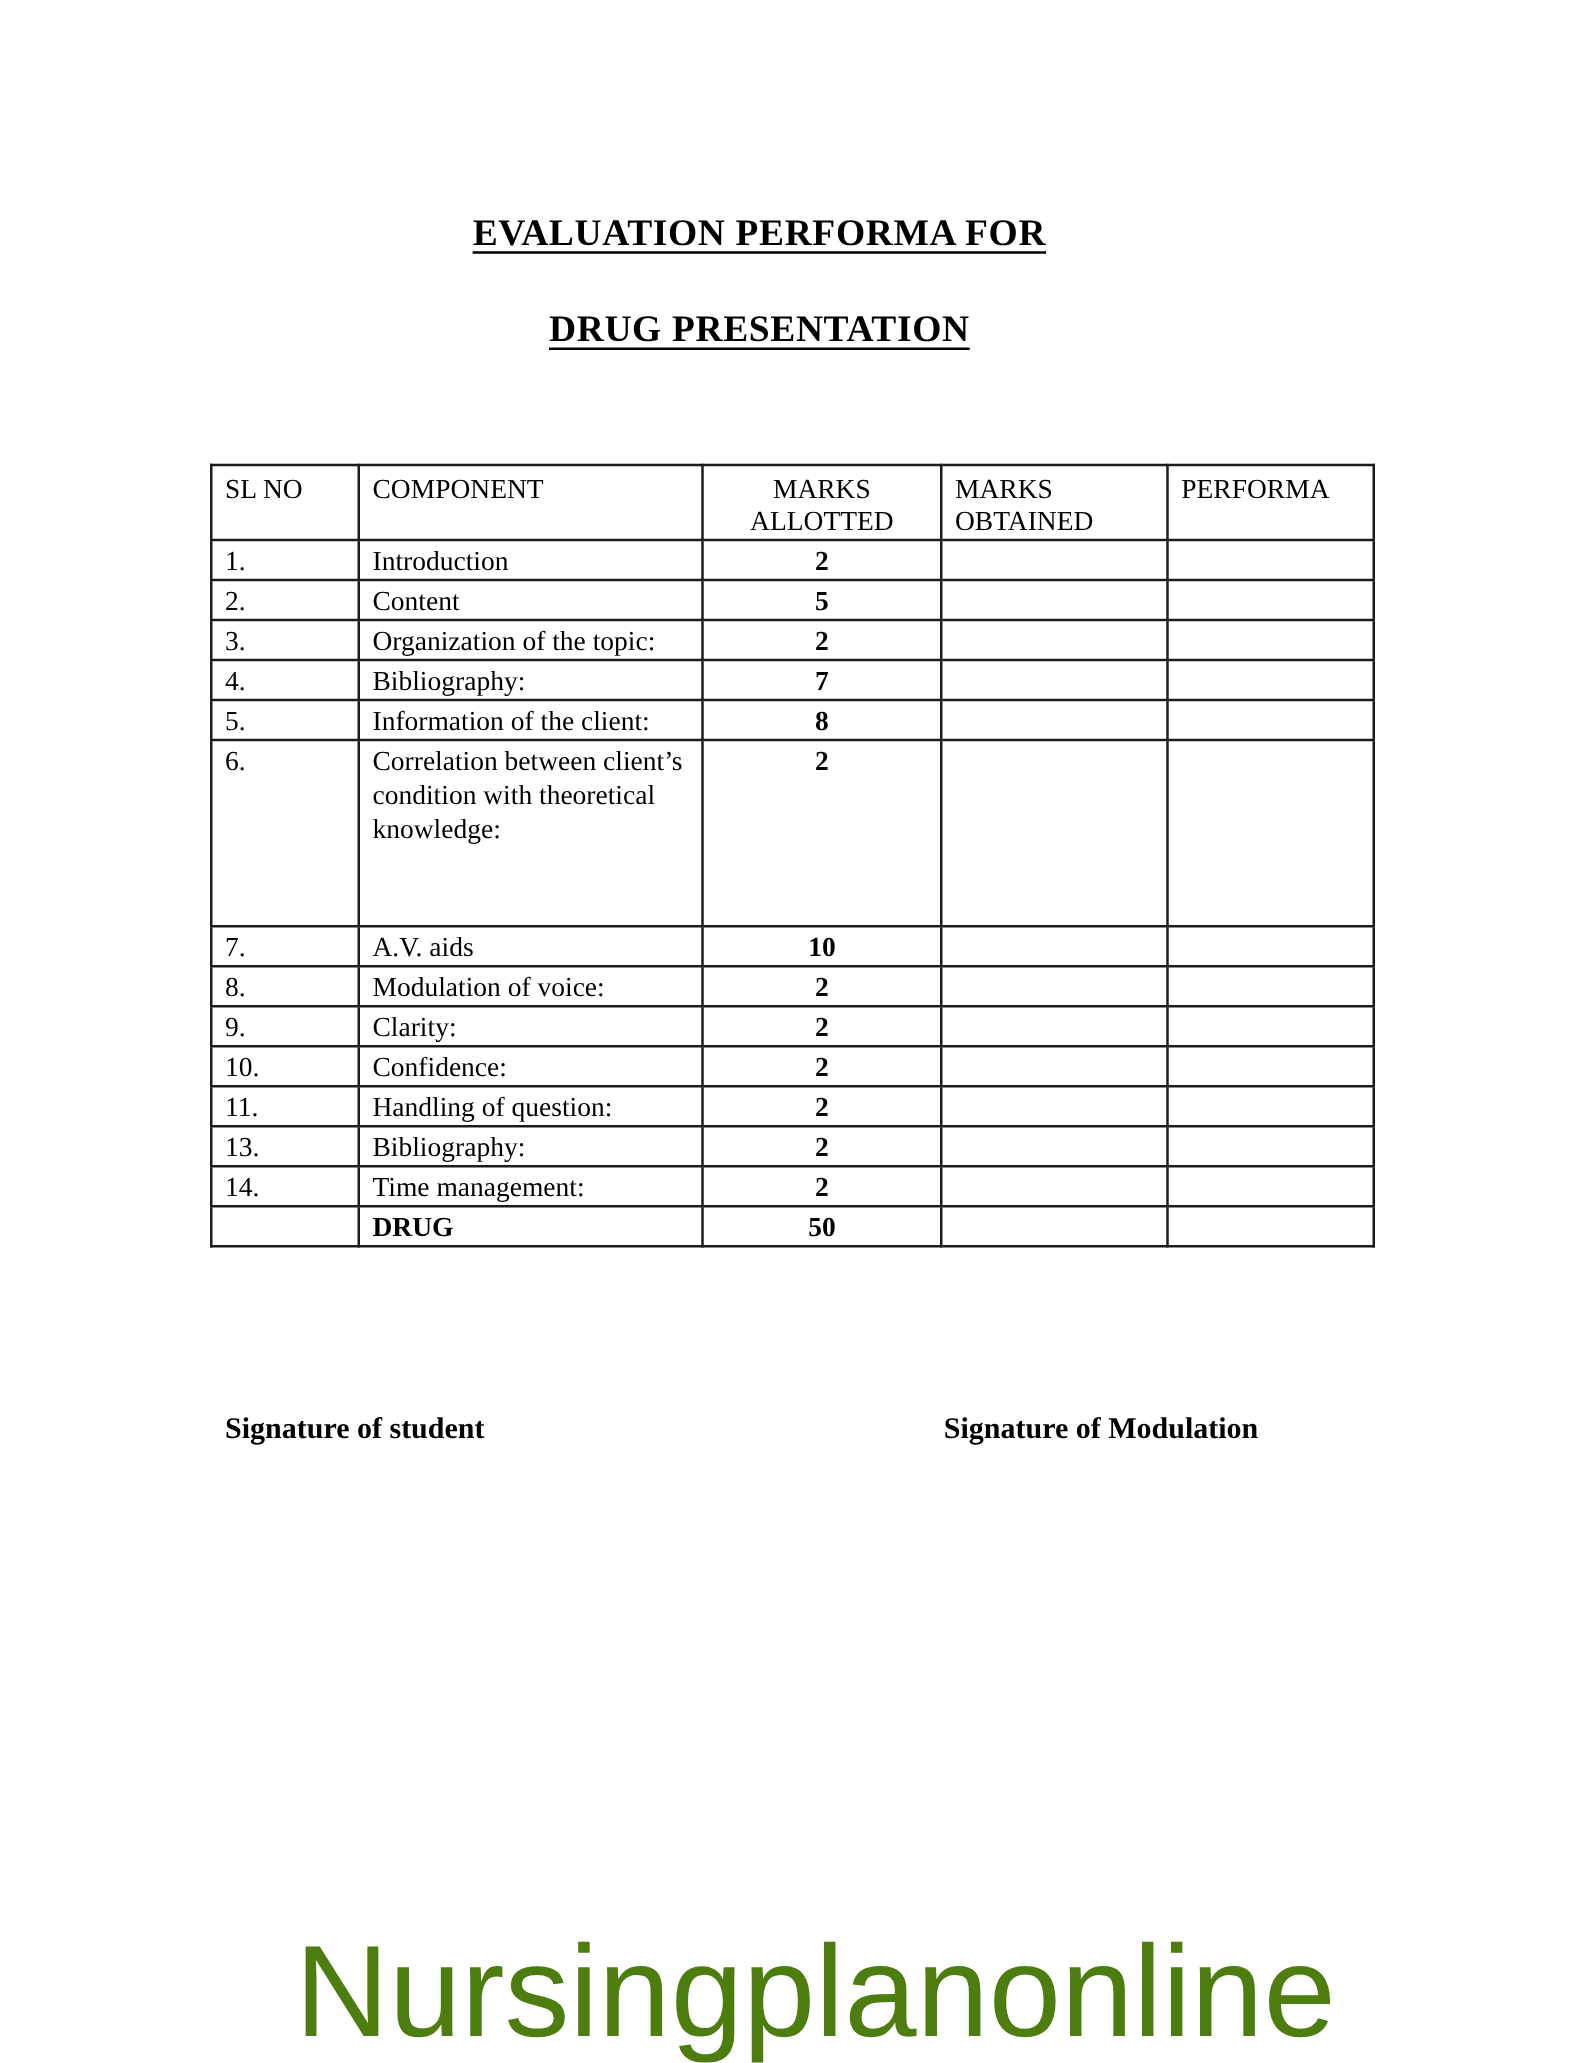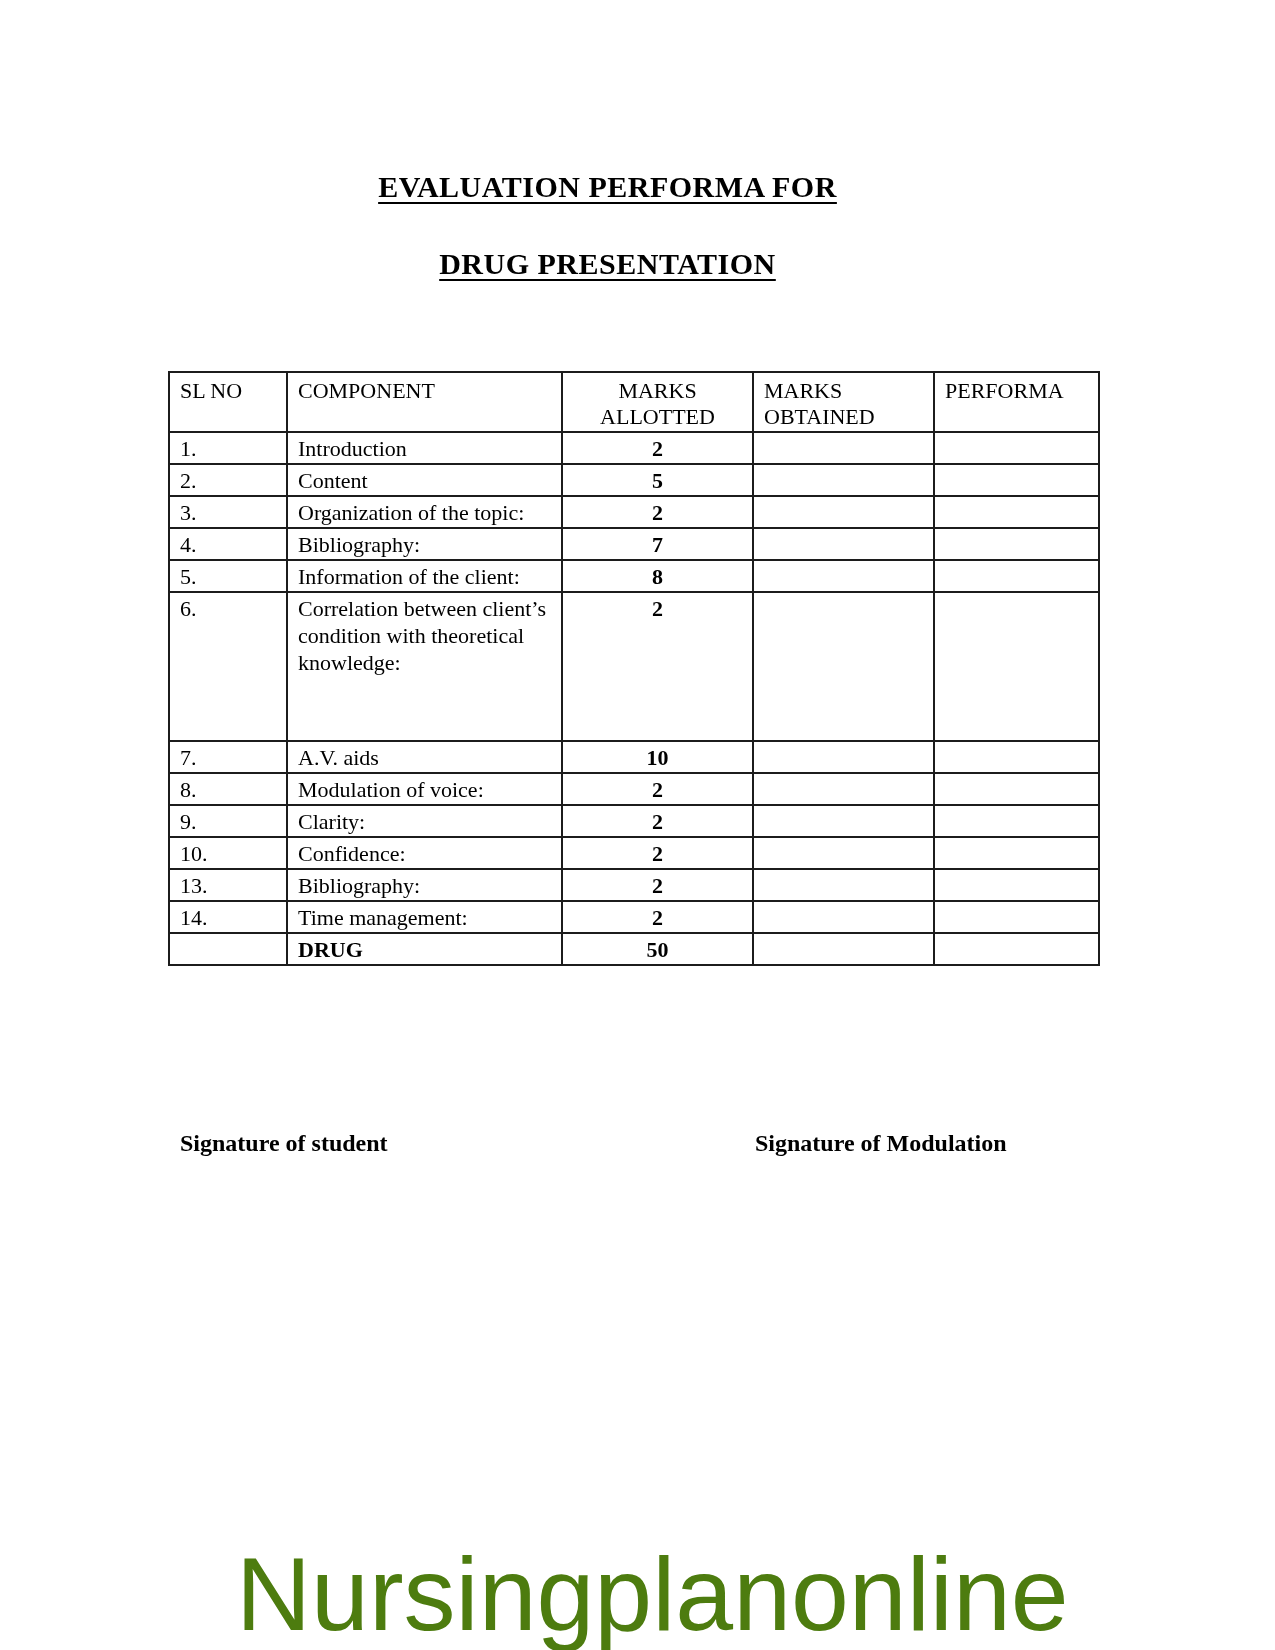--- a/index.html
+++ b/index.html
@@ -168,20 +168,27 @@
         <td class="remarks-cell"></td>
       </tr>
       <tr>
         <td class="sl-cell">10.</td>
         <td class="component-cell">Confidence:</td>
         <td class="marks-cell">2</td>
         <td class="marks-obtained-cell"></td>
         <td class="remarks-cell"></td>
       </tr>
       <tr>
+        <td class="sl-cell">11.</td>
+        <td class="component-cell">Handling of question:</td>
+        <td class="marks-cell">2</td>
+        <td class="marks-obtained-cell"></td>
+        <td class="remarks-cell"></td>
+      </tr>
+      <tr>
         <td class="sl-cell">13.</td>
         <td class="component-cell">Bibliography:</td>
         <td class="marks-cell">2</td>
         <td class="marks-obtained-cell"></td>
         <td class="remarks-cell"></td>
       </tr>
       <tr>
         <td class="sl-cell">14.</td>
         <td class="component-cell">Time management:</td>
         <td class="marks-cell">2</td>

